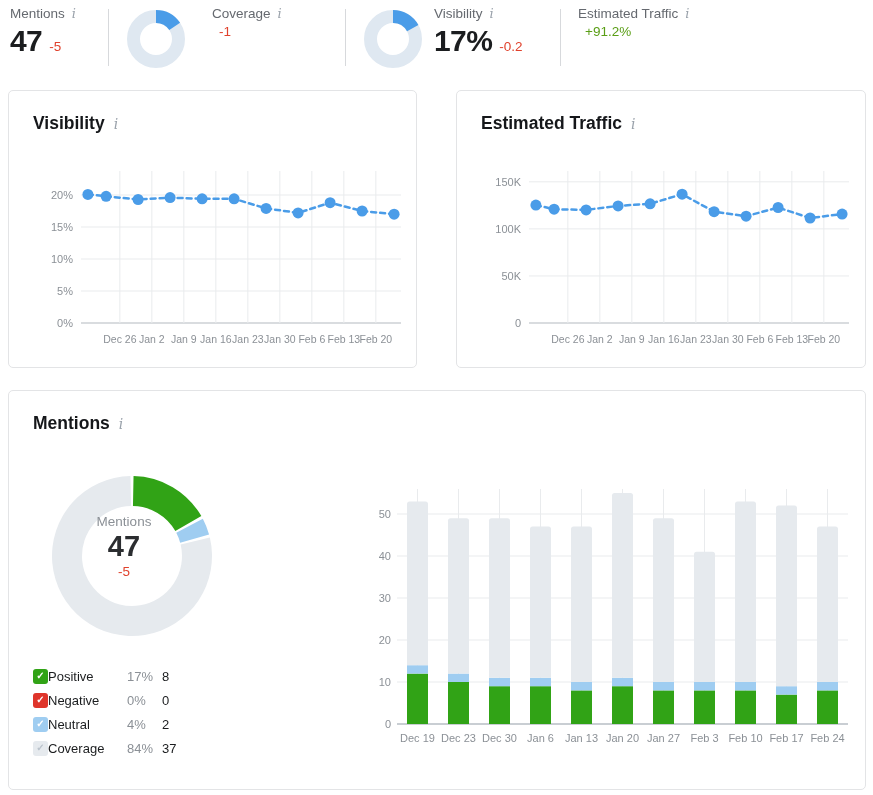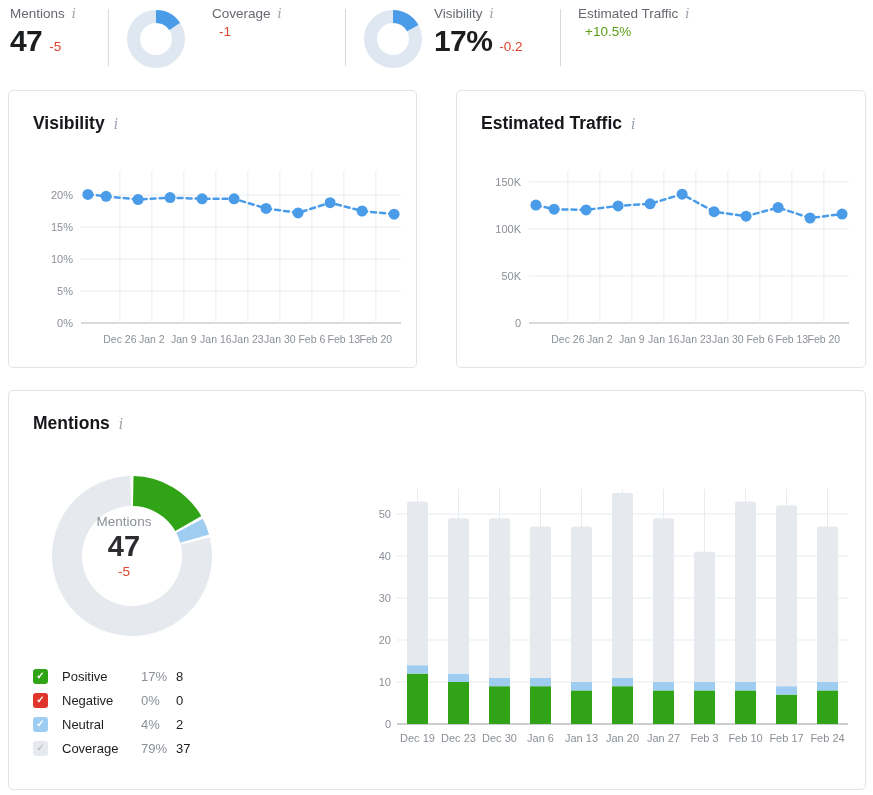--- a/index.html
+++ b/index.html
@@ -35,21 +35,21 @@
   #mentions-donut { position:absolute; left:33px; top:76px; }
   .donut-center { position:absolute; left:45px; top:122px; width:140px; text-align:center; pointer-events:none; }
   .donut-center-label { font-size:13.5px; color:#8b9096; line-height:17px; }
   .donut-center-value { font-size:29px; font-weight:bold; color:#2b2d30; line-height:33px; }
   .donut-center-change { font-size:13.5px; color:#e0422d; line-height:17px; }
 
   #mentions-legend { position:absolute; left:24px; top:273px; }
   .legend-row { display:flex; align-items:center; height:24px; }
   .legend-check { width:15px; height:15px; border-radius:3px; display:flex; align-items:center;
                   justify-content:center; font-size:10px; font-weight:bold; line-height:1; cursor:pointer; }
-  .legend-label { margin-left:14px; width:79px; font-size:13px; color:#1b1d1f; }
+  .legend-label { margin-left:0; width:79px; font-size:13px; color:#1b1d1f; }
   .legend-pct { width:35px; font-size:13px; color:#8b9096; }
   .legend-count { font-size:13px; color:#1b1d1f; }
 
   #chart-mentions-bars { position:absolute; left:370px; top:60px; }
 
   svg text { font-family:"Liberation Sans", sans-serif; }
 </style>
 </head>
 <body>
 
@@ -100,21 +100,21 @@
   </div>
 
   <div class="kpi-divider" style="left:560px;"></div>
 
   <div class="kpi-text" style="left:578px;">
     <div class="kpi-label-row">
       <span>Estimated Traffic</span>
       <span class="info-icon">i</span>
     </div>
     <div class="kpi-value-row">
-      <span class="kpi-change positive">+10.5%</span>
+      <span class="kpi-change positive">+91.2%</span>
     </div>
   </div>
 </div>
 
 <section class="panel" id="panel-visibility">
   <div class="panel-title-row">
     <span class="panel-title">Visibility</span>
     <span class="info-icon">i</span>
   </div>
   <svg class="line-chart" id="chart-visibility" width="400" height="205">
@@ -240,21 +240,21 @@
       </div>
       <div class="legend-row">
         <span class="legend-check" style="background: rgb(159, 205, 241); color: rgb(255, 255, 255);">✓</span>
         <span class="legend-label">Neutral</span>
         <span class="legend-pct">4%</span>
         <span class="legend-count">2</span>
       </div>
       <div class="legend-row">
         <span class="legend-check" style="background: rgb(230, 234, 238); color: rgb(185, 194, 203);">✓</span>
         <span class="legend-label">Coverage</span>
-        <span class="legend-pct">79%</span>
+        <span class="legend-pct">84%</span>
         <span class="legend-count">37</span>
       </div>
     </div>
 
   <svg id="chart-mentions-bars" width="478" height="305">
       <line x1="18" y1="273" x2="469" y2="273" stroke="#c9ced3" stroke-width="2"></line>
       <text x="12" y="276.5" text-anchor="end" font-size="11" fill="#8b9096">0</text>
       <line x1="18" y1="231" x2="469" y2="231" stroke="#e9ebed" stroke-width="1"></line>
       <text x="12" y="234.5" text-anchor="end" font-size="11" fill="#8b9096">10</text>
       <line x1="18" y1="189" x2="469" y2="189" stroke="#e9ebed" stroke-width="1"></line>

